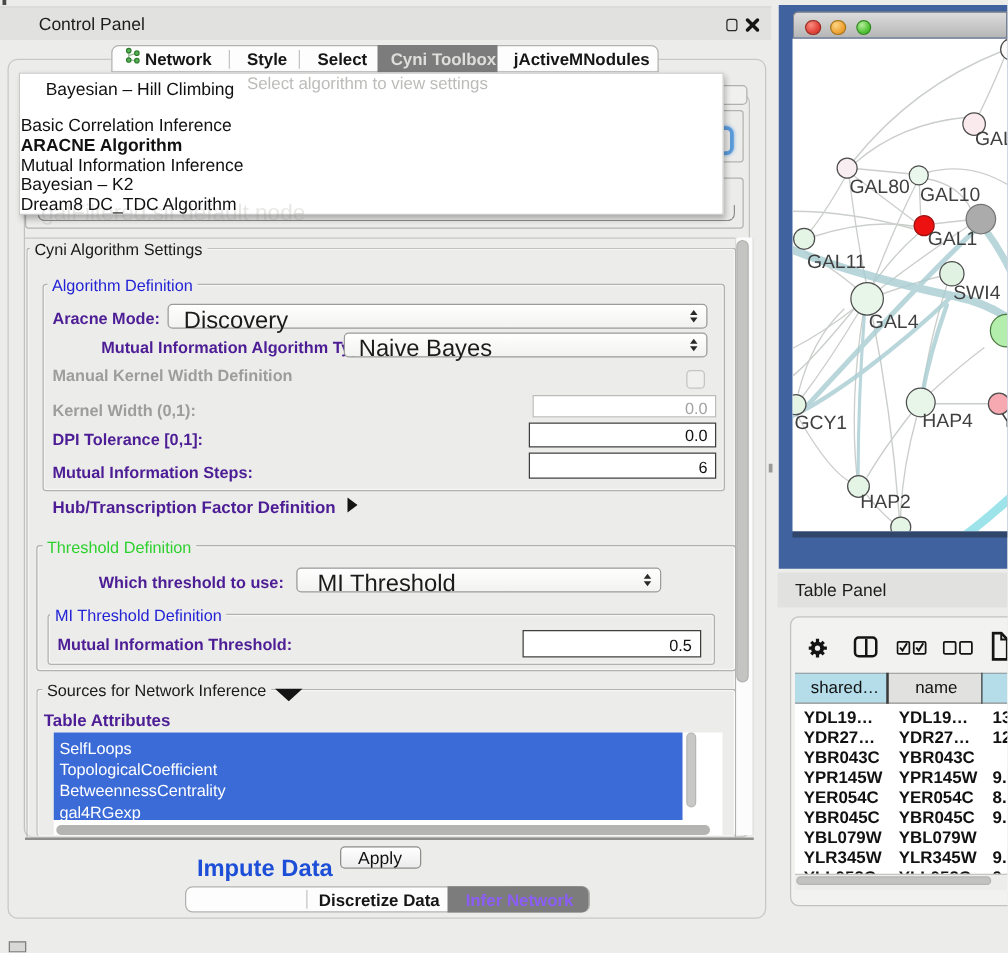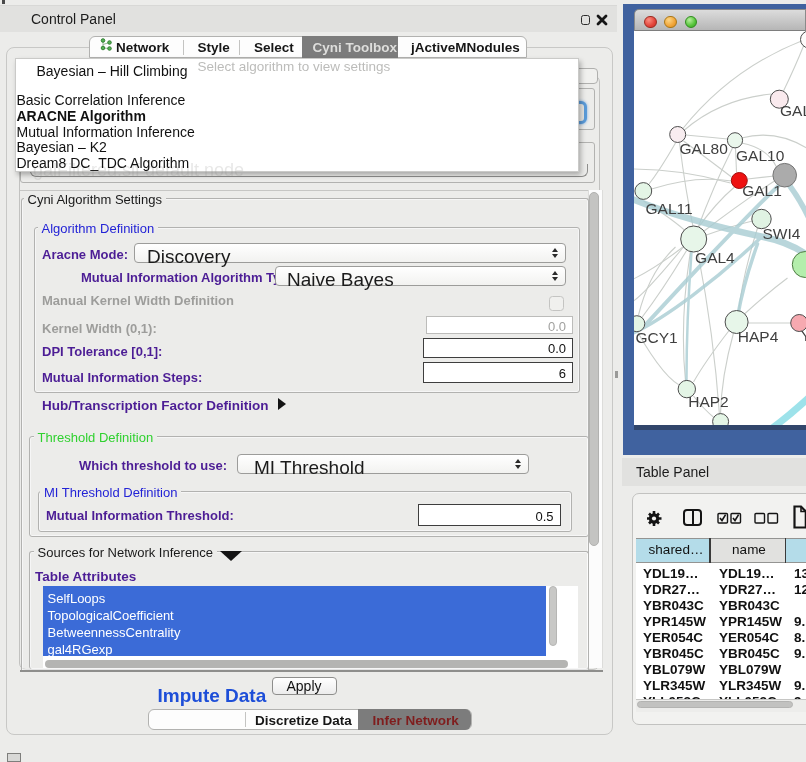--- a/index.html
+++ b/index.html
@@ -133,21 +133,21 @@
 <div class="popitem" style="top:107.5px;font-weight:bold;">ARACNE Algorithm</div>
 <div class="popitem" style="top:123.5px;">Mutual Information Inference</div>
 <div class="popitem" style="top:139px;">Bayesian – K2</div>
 <div class="popitem" style="top:155px;">Dream8 DC_TDC Algorithm</div>
 
 <div class="abs" style="left:147.5px;top:708.5px;width:324px;height:21.5px;background:#fdfdfd;border:1px solid #b2b2b0;border-radius:6px;box-sizing:border-box;"></div>
 <div class="abs" style="left:157.5px;top:685px;font-size:19px;font-weight:bold;color:#1d4ed8;">Impute Data</div>
 <div class="sep" style="left:245px;top:712px;height:15px;"></div>
 <div class="abs" style="left:255px;top:712.5px;font-size:13.5px;font-weight:bold;color:#161616;">Discretize Data</div>
 <div class="abs" style="left:357.5px;top:708.5px;width:113px;height:21.5px;background:#7c7c7c;border-radius:0 6px 6px 0;"></div>
-<div class="abs" style="left:372.5px;top:712.5px;font-size:13.5px;font-weight:bold;color:#7f1d1d;">Infer Network</div>
+<div class="abs" style="left:372.5px;top:712.5px;font-size:13.5px;font-weight:bold;color:#8b5cf6;">Infer Network</div>
 <div class="abs" style="left:7px;top:753px;width:14px;height:9px;background:#d8d8d6;border:1.5px solid #7e7e7c;box-sizing:border-box;"></div>
 <div class="abs" style="left:615px;top:371px;width:3px;height:7px;background:#9a9a98;"></div>
 
 <div class="abs" style="left:623px;top:4px;width:183px;height:451px;background:#40629f;"></div>
 <div class="abs" style="left:633.5px;top:425px;width:172.5px;height:5px;background:#31466b;"></div>
 
 <div class="abs" style="left:633.5px;top:9px;width:172.5px;height:22px;background:linear-gradient(#dcdcdc,#b6b6b6);border:1px solid #8a8a8a;border-bottom:1px solid #7e7e7e;border-radius:5px 0 0 0;box-sizing:border-box;"></div>
 <div class="abs" style="left:644px;top:15.5px;width:10.5px;height:10.5px;border-radius:50%;background:radial-gradient(circle at 35% 30%,#fa8d80,#e2443a 60%,#c43228);border:0.5px solid #9c2a20;"></div>
 <div class="abs" style="left:664px;top:15.5px;width:10.5px;height:10.5px;border-radius:50%;background:radial-gradient(circle at 35% 30%,#fbd584,#f1a437 60%,#d28a20);border:0.5px solid #aa7716;"></div>
 <div class="abs" style="left:684.5px;top:15.5px;width:10.5px;height:10.5px;border-radius:50%;background:radial-gradient(circle at 35% 30%,#b8ee9e,#55c43a 60%,#3da028);border:0.5px solid #2f8d1d;"></div>

